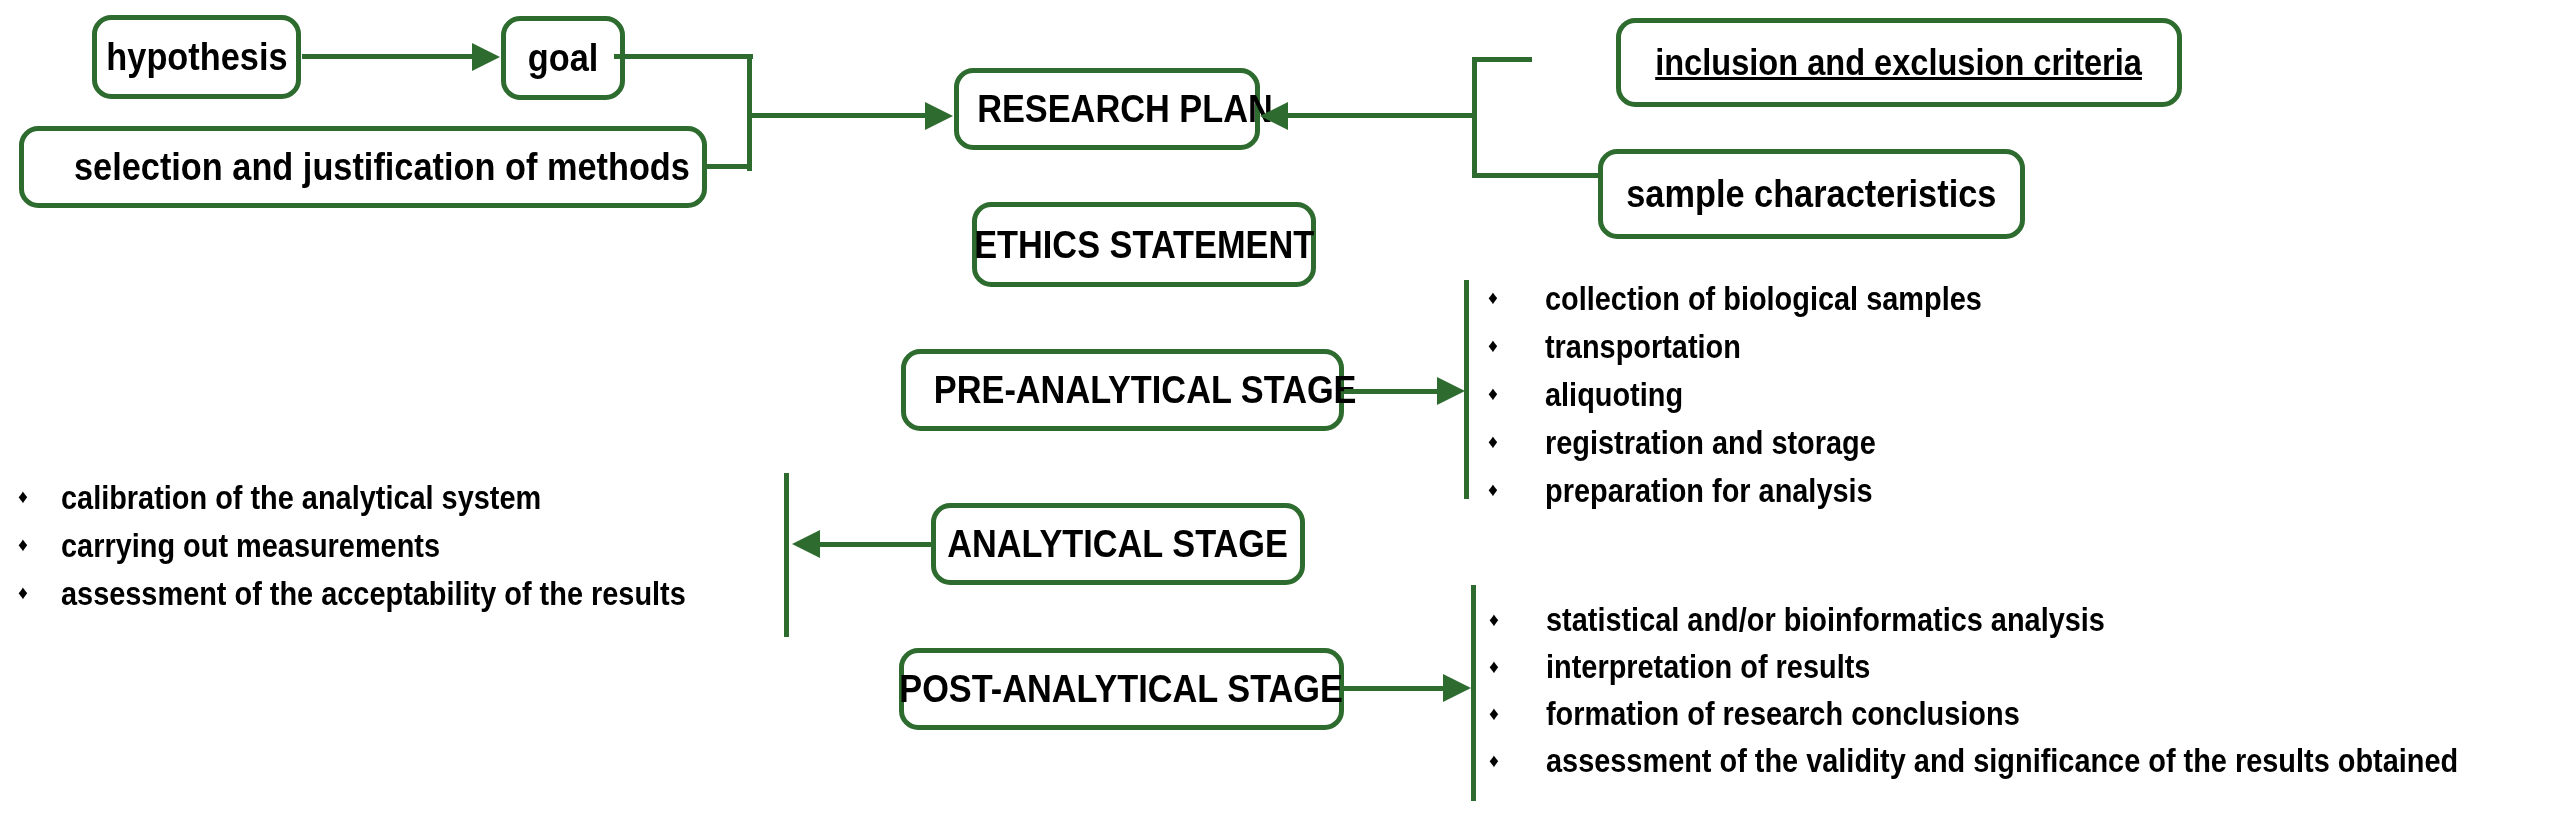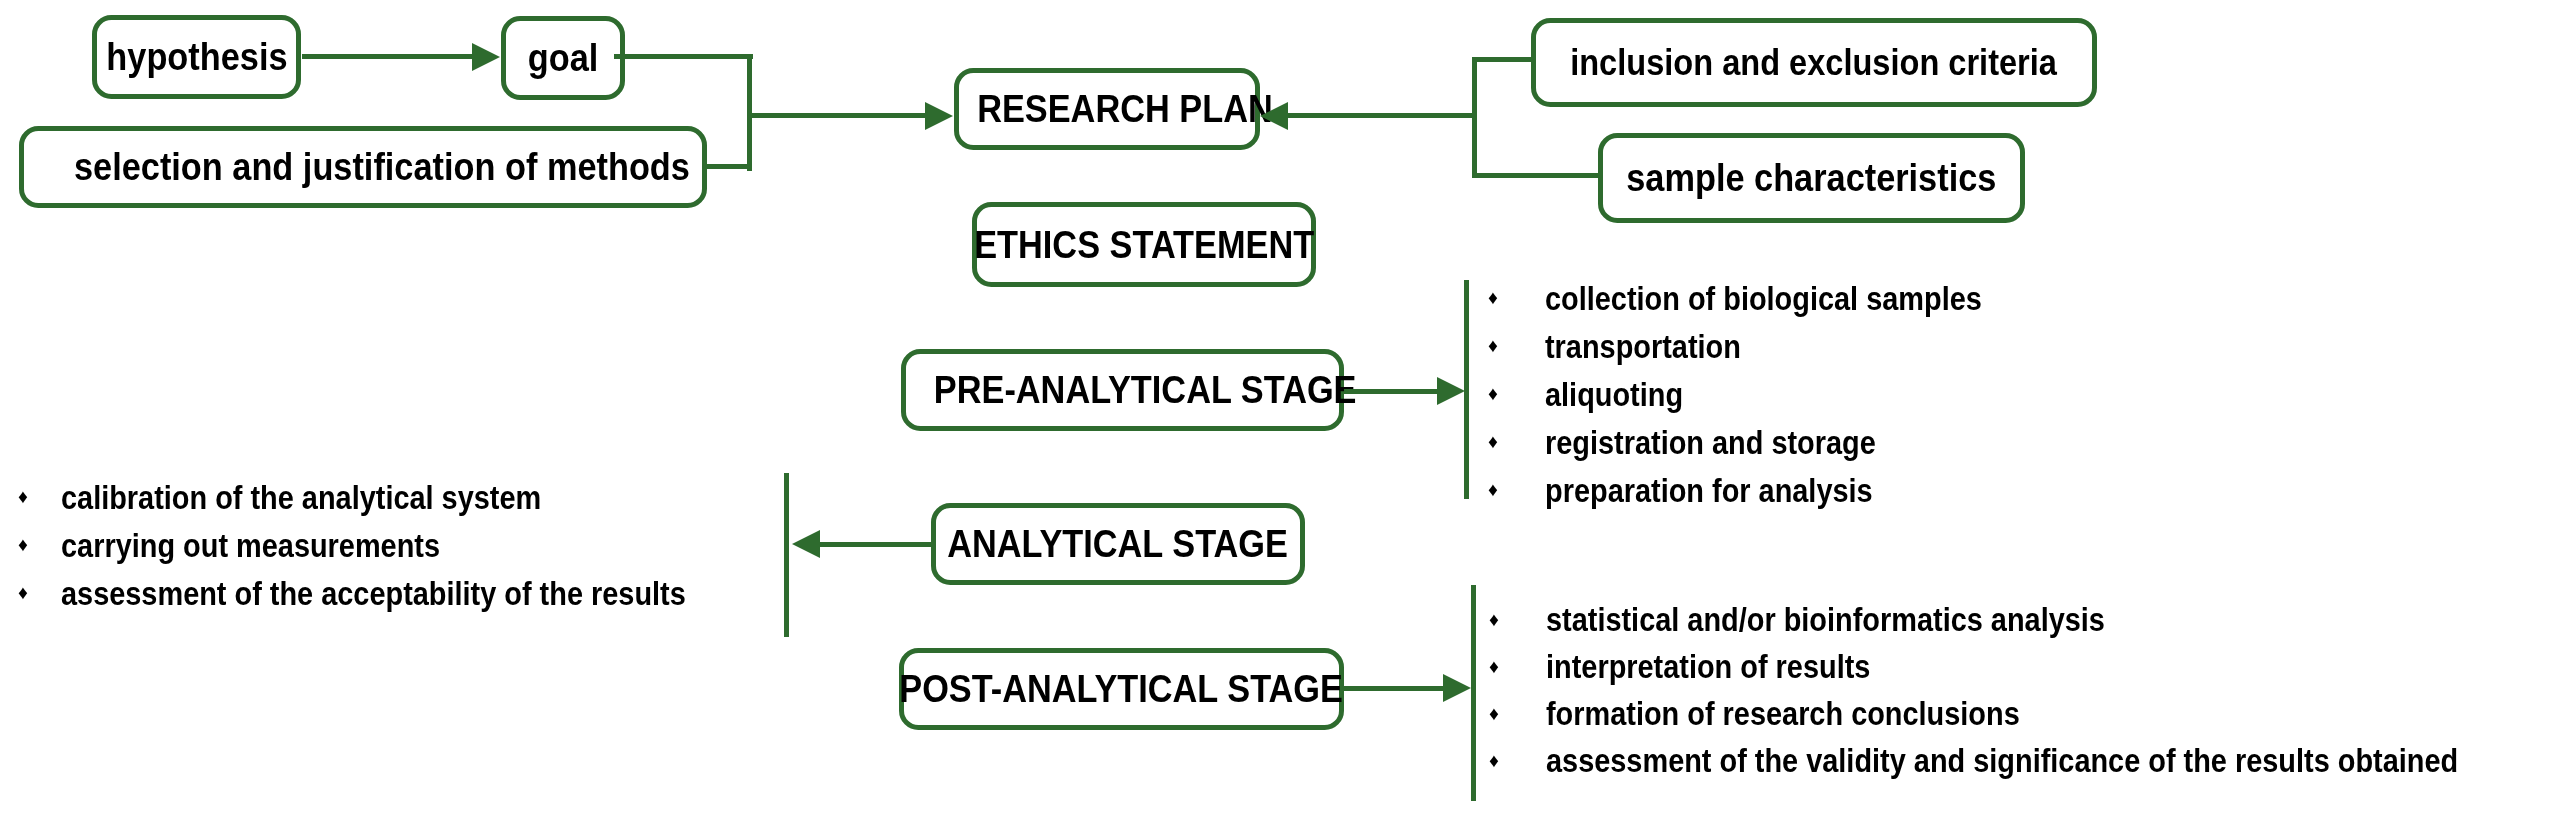--- a/index.html
+++ b/index.html
@@ -70,25 +70,25 @@
   </div>
 
   <div class="node" style="left:931px; top:503px; width:374px; height:82px;">
     <span class="label">ANALYTICAL STAGE</span>
   </div>
 
   <div class="node" style="left:899px; top:648px; width:445px; height:82px;">
     <span class="label">POST-ANALYTICAL STAGE</span>
   </div>
 
-  <div class="node small" style="left:1531px; top:18px; width:566px; height:89px;">
+  <div class="node small" style="left:1616px; top:18px; width:566px; height:89px;text-decoration:underline;">
     <span class="label">inclusion and exclusion criteria</span>
   </div>
 
-  <div class="node" style="left:1598px; top:133px; width:427px; height:90px;">
+  <div class="node" style="left:1598px; top:149px; width:427px; height:90px;">
     <span class="label">sample characteristics</span>
   </div>
 
   <div class="line" style="left:302px; top:54px; width:172px; height:5.2px;"></div>
   <div class="ah r" style="left:472px; top:43px;"></div>
 
   <div class="line" style="left:614px; top:54px; width:139px; height:5.2px;"></div>
   <div class="line" style="left:747px; top:54px; width:5.2px; height:117px;"></div>
   <div class="line" style="left:704px; top:164px; width:48px; height:5.2px;"></div>
   <div class="line" style="left:750px; top:113px; width:177px; height:5.2px;"></div>

